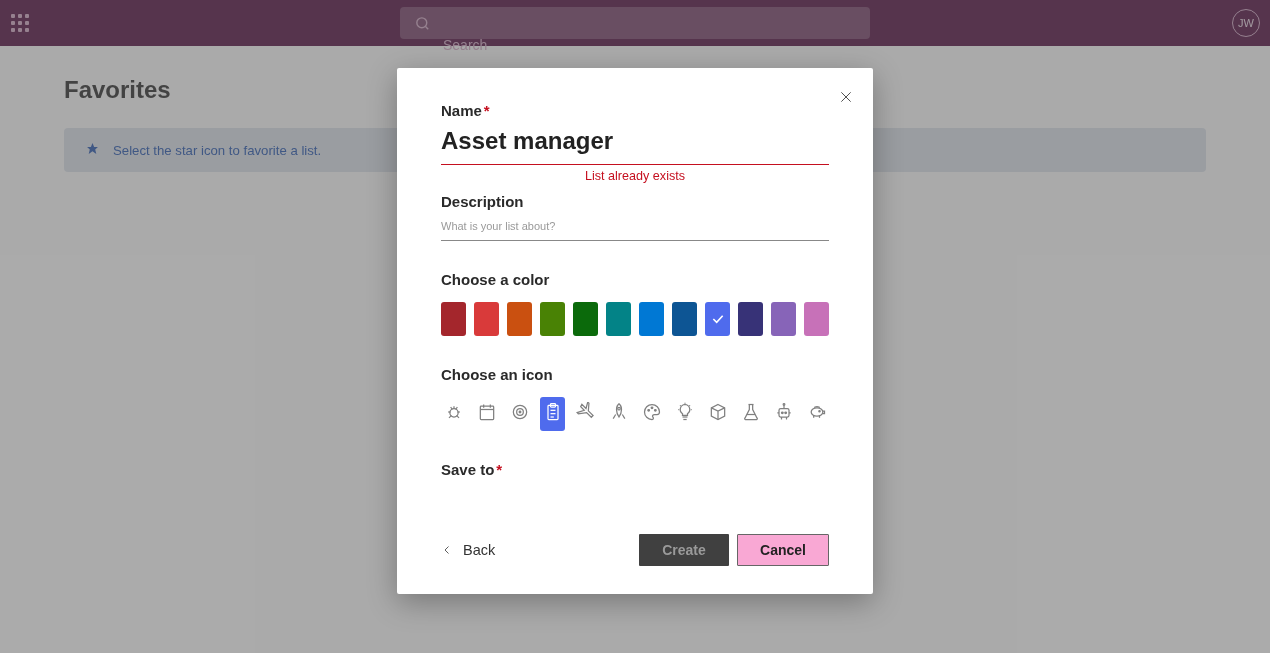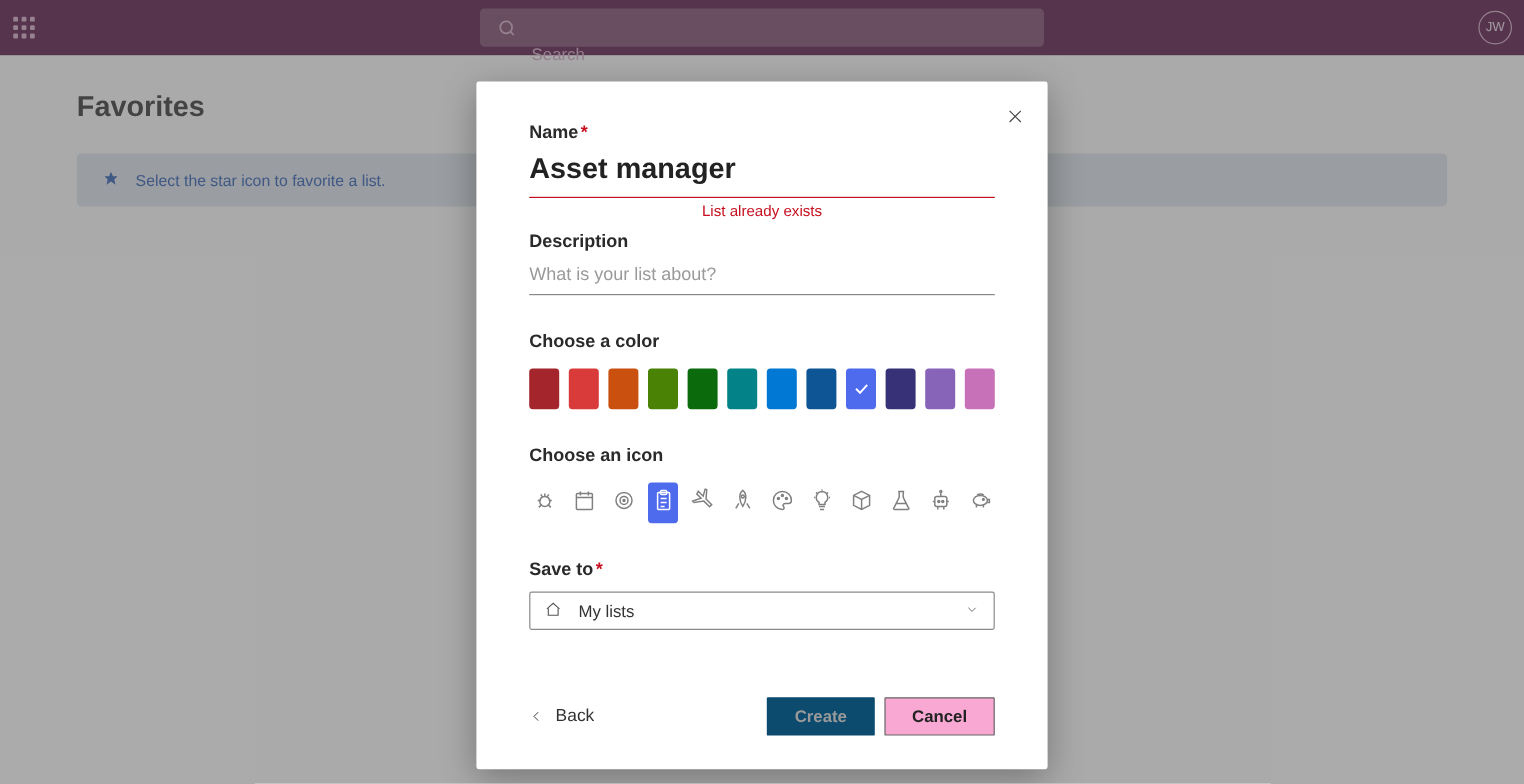--- a/index.html
+++ b/index.html
@@ -136,21 +136,21 @@
       color: #c50f1f;
       font-size: 12.6px;
       margin-top: 4px;
       text-align: center;
     }
     .desc-label { margin-top: 10px; }
     .desc-input {
       width: 100%;
       border: none;
       border-bottom: 1px solid #888;
-      font-size: 15px;
+      font-size: 11px;
       color: #333;
       padding: 6px 0 8px 0;
       outline: none;
       margin-top: 4px;
     }
     .desc-input::placeholder { color: #9a9a9a; }
     .section-label {
       font-size: 15px;
       font-weight: 600;
       color: #2a2a2a;
@@ -212,21 +212,21 @@
     .back-link {
       display: flex;
       align-items: center;
       color: #333;
       cursor: pointer;
       font-size: 14.5px;
     }
     .back-link svg { margin-right: 10px; }
     .spacer { flex: 1; }
     .create-btn {
-      background: #0c4a6e;
+      background: #404040;
       color: #9a9a9a;
       border: none;
       height: 32px;
       width: 90px;
       font-size: 14px;
       font-weight: 600;
       border-radius: 1px;
       cursor: default;
       margin-right: 8px;
     }
@@ -428,34 +428,20 @@
               <path d="M8 16 v3"></path>
               <path d="M15 16 v3"></path>
               <path d="M9 7 c0-2 6-2 6 0"></path>
             </svg></span>
         </div>
       </div>
 
     <div class="section-label save-label">
       <span>Save to</span><span class="req">*</span>
     </div>
-    <div class="save-select">
-      <span class="home">
-        <svg width="14" height="14" viewBox="0 0 24 24" fill="none" stroke="#555" stroke-width="1.6">
-            <path d="M3 11 L12 3 L21 11"></path>
-            <path d="M5 10 V20 H19 V10"></path>
-          </svg>
-      </span>
-      <span>My lists</span>
-      <span class="chev">
-        <svg width="12" height="12" viewBox="0 0 24 24" fill="none" stroke="#666" stroke-width="1.6">
-            <polyline points="6 9 12 15 18 9"></polyline>
-          </svg>
-      </span>
-    </div>
 
     <div class="footer">
       <div class="back-link">
         <svg width="12" height="12" viewBox="0 0 24 24" fill="none" stroke="#333" stroke-width="1.6">
             <polyline points="15 5 8 12 15 19"></polyline>
           </svg>
         <span>Back</span>
       </div>
       <div class="spacer"></div>
       <button class="create-btn" disabled="">Create</button>

